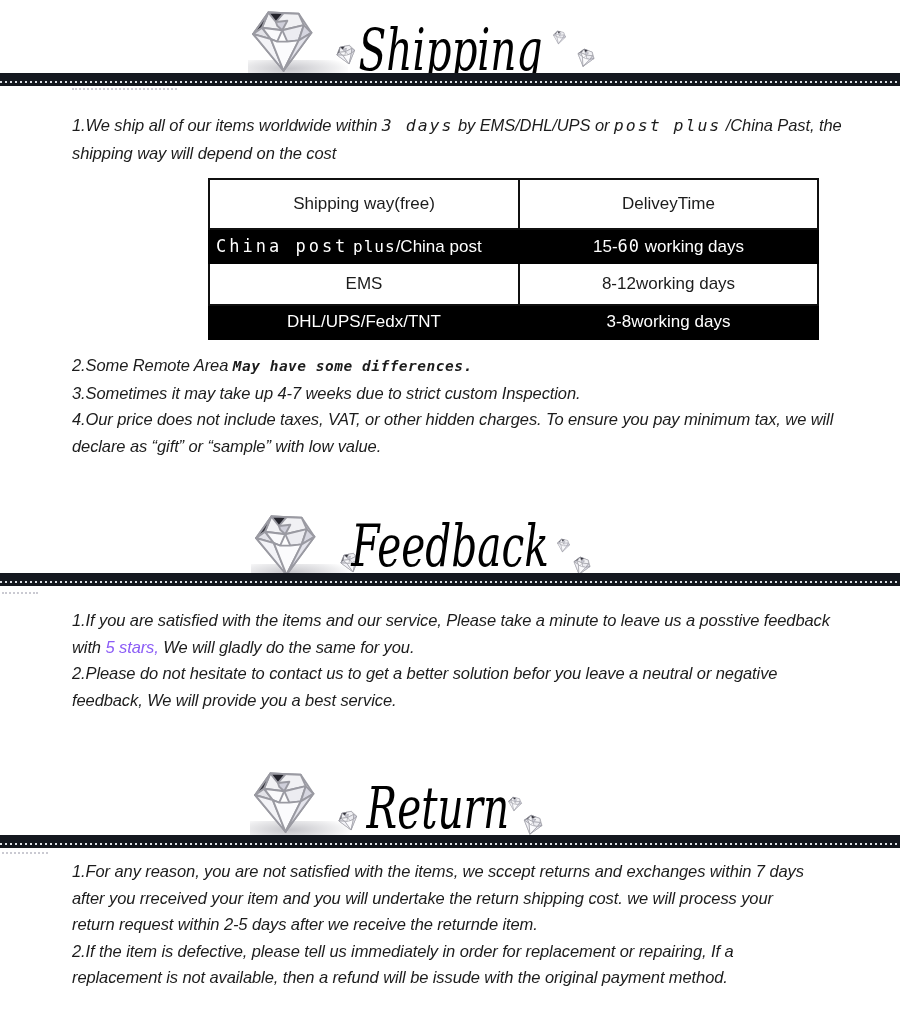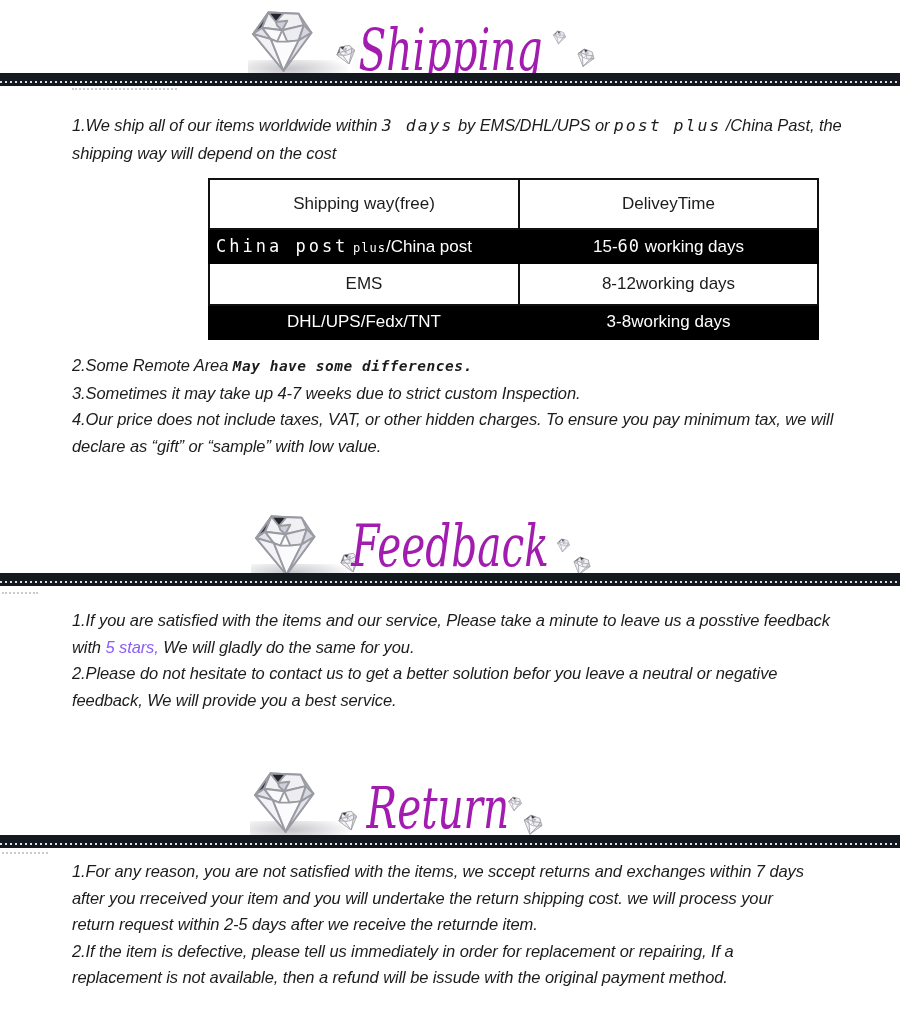--- a/index.html
+++ b/index.html
@@ -1,21 +1,21 @@
 <!DOCTYPE html>
 <html><head>
 <meta charset="utf-8">
 <style>
   html,body{margin:0;padding:0;background:#fff;}
   #stage{position:relative;width:900px;height:1017px;background:#ffffff;overflow:hidden;
          font-family:"Liberation Sans",sans-serif;color:#1c1c1c;}
 
   
   .title{position:absolute;left:0;width:900px;text-align:center;line-height:1;
-         font-family:"DejaVu Serif",serif;font-style:italic;font-size:58px;color:#a21caf;}
+         font-family:"DejaVu Serif",serif;font-style:italic;font-size:58px;color:#000000;}
   .title-inner{display:inline-block;transform:scaleX(.70);transform-origin:50% 50%;}
 
   
   .bar{position:absolute;left:0;width:900px;height:13px;background:#14181f;}
   .bar::after{content:"";position:absolute;left:0;right:0;bottom:3px;height:2px;
     background-image:repeating-linear-gradient(90deg,#dde1e6 0 2px,transparent 2px 5px);}
   .artifact{position:absolute;border-top:2px dotted #b4b5c0;opacity:.7;}
 
   
   .gem-shadow{position:absolute;background:radial-gradient(ellipse at 40% 40%,rgba(110,110,122,.40),rgba(140,140,150,.15) 55%,transparent 75%);}
@@ -33,21 +33,21 @@
   .ship-table td{border:2px solid #101010;text-align:center;font-size:17px;padding:0 20px;overflow:hidden;}
   .ship-table .c1{width:268px;}
   .ship-table .c2{width:257px;}
   .row-head td{height:48px;}
   .row-black td{background:#000;color:#fff;border-color:#000;text-align:center;}
   .row-black.r1 td{height:32px;}
   .row-white td{height:40px;background:#fff;}
   .row-black.r3 td{height:32px;}
   .cell-left{text-align:left !important;padding-left:6px !important;}
   .cn-post{font-family:"DejaVu Sans Mono",monospace;letter-spacing:3px;font-size:17px;}
-  .cn-plus{font-family:"DejaVu Sans Mono",monospace;font-size:12px;letter-spacing:1px;}
+  .cn-plus{font-family:"DejaVu Sans Mono",monospace;font-size:16px;letter-spacing:1px;}
 
   svg.gem{position:absolute;overflow:visible;}
 </style>
 </head>
 <body>
 
 <div id="stage">
 
   <svg width="0" height="0" style="position:absolute" aria-hidden="true">
     <defs>

